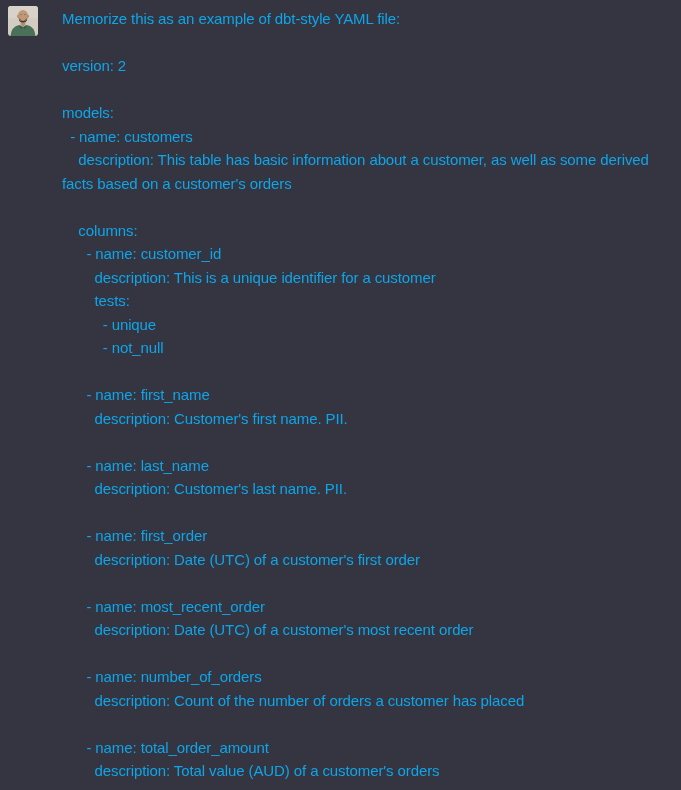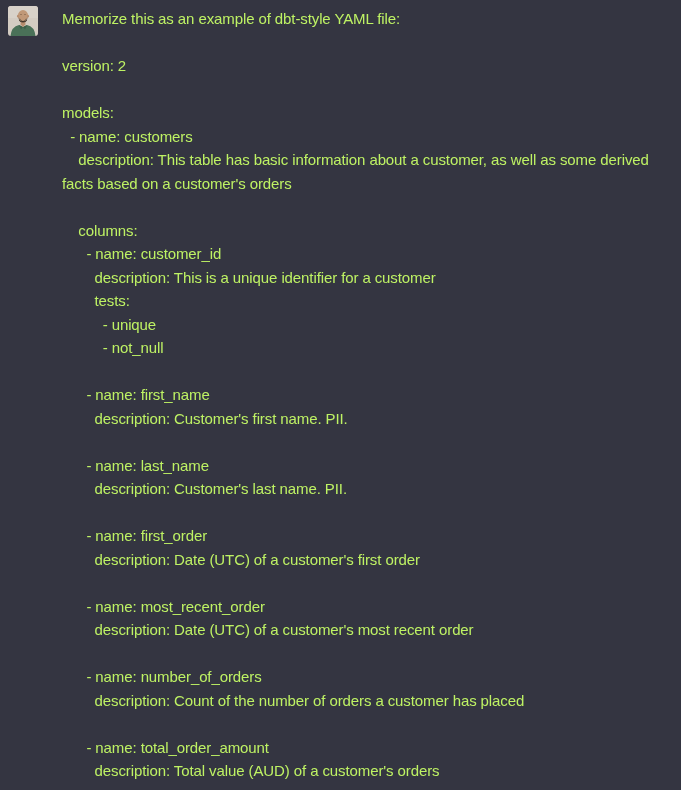--- a/index.html
+++ b/index.html
@@ -26,21 +26,21 @@
     width: 30px;
     height: 30px;
     border-radius: 3px;
     overflow: hidden;
     margin-top: 0;
   }
   .avatar svg { display: block; }
   .message-text {
     width: 617px;
     margin-top: 1px;
-    color: #bef264;
+    color: #0ea5e9;
     font-size: 15px;
     line-height: 23.5px;
     letter-spacing: -0.1px;
     white-space: pre-wrap;
     word-wrap: break-word;
   }
 </style>
 </head>
 <body>
 

